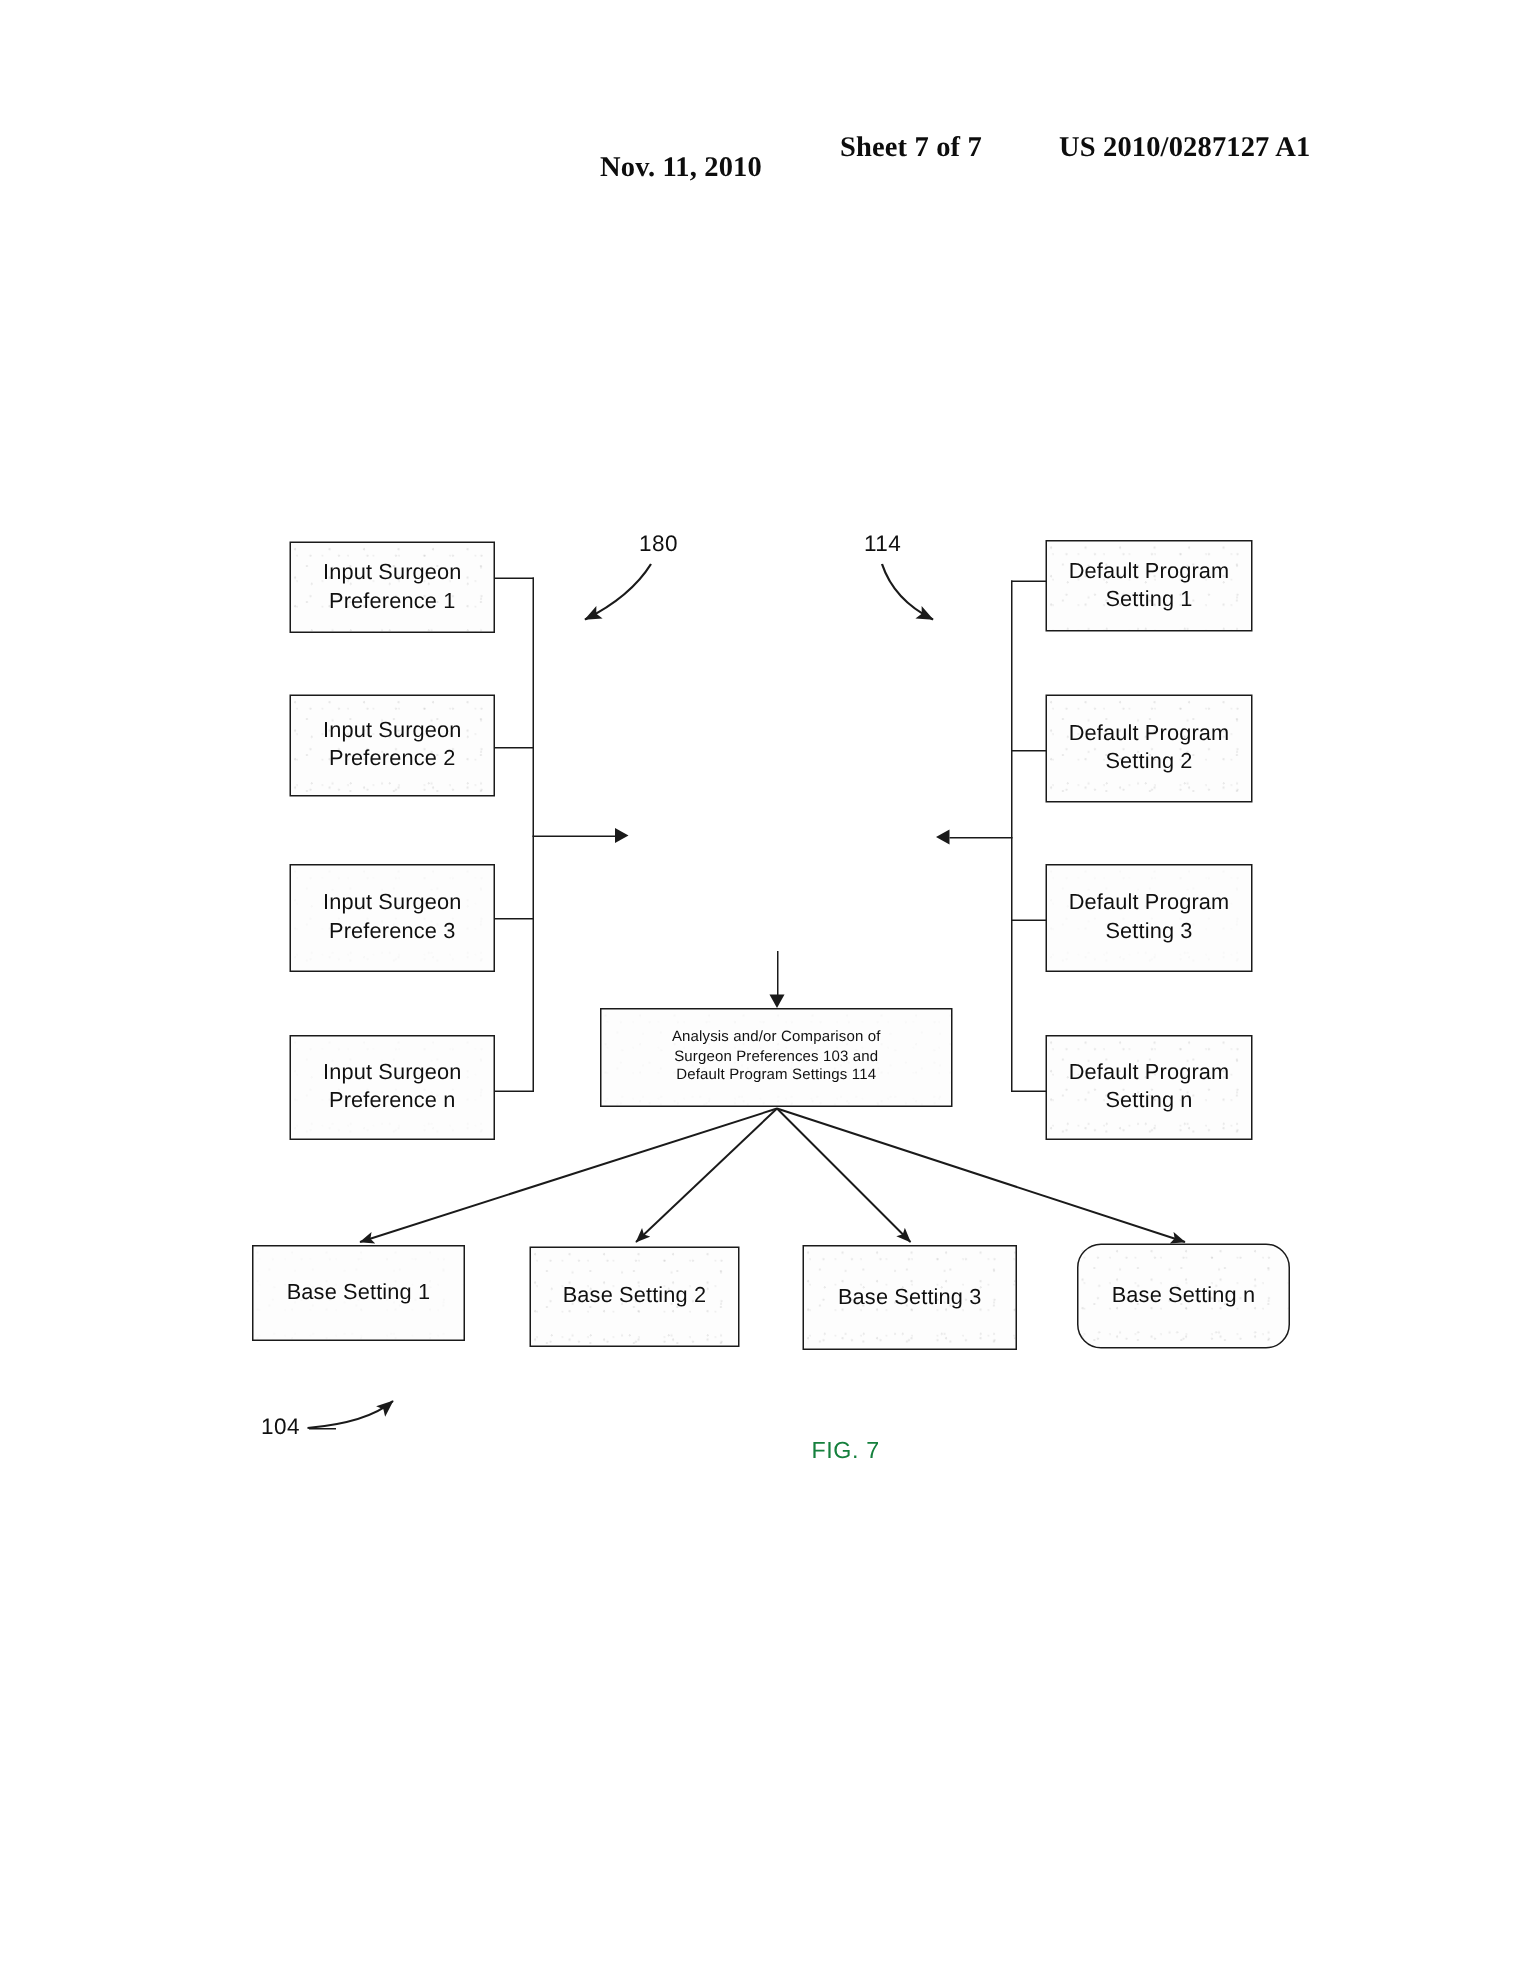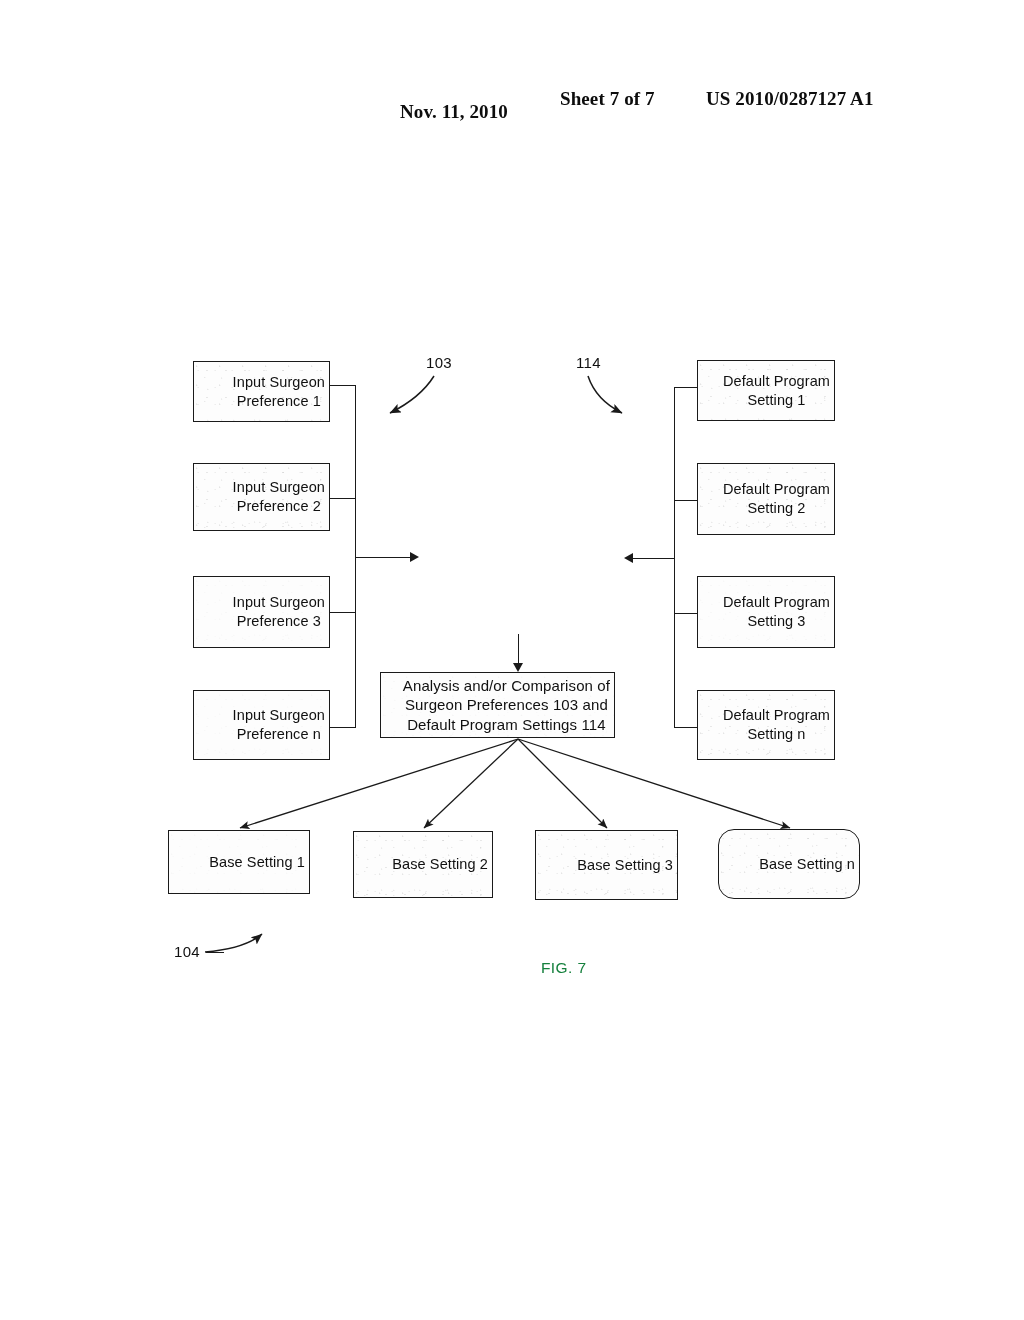--- a/index.html
+++ b/index.html
@@ -41,21 +41,21 @@
   .hdr-num   { position: absolute; left: 706px; top: 0; }
 
   
   .box {
     position: absolute;
     box-sizing: border-box;
     border: 1.6px solid #1a1a1a;
     background: #fdfdfd;
     display: flex;
     align-items: center;
-    justify-content: flex-end;
+    justify-content: center;
     text-align: center;
     font-size: 14.5px;
     line-height: 1.28;
     color: #101010;
     letter-spacing: 0.1px;
     padding: 2px 4px;
   }
   
   .box::after {
     content: "";
@@ -213,21 +213,21 @@
 
   <div class="ln-v" style="left:674px; top:387px; height:341px;"></div>
 
   <div class="ln-h" style="left:633px; top:558px; width:42px;"></div>
   <div class="arrow-l" style="left:624px; top:553px;"></div>
 
 
   <div class="ln-v" style="left:518px; top:634px; height:32px;"></div>
   <div class="arrow-d" style="left:513px; top:663px;"></div>
 
-  <div class="box box-noise-none" style="left:380px; top:672px; width:235px; height:66px; font-size:15px;">
+  <div class="box box-noise-none" style="left:400px; top:672px; width:235px; height:66px; font-size:10px;">
     <span>
       <span>Analysis and/or Comparison of</span><br>
       <span>Surgeon Preferences 103 and</span><br>
       <span>Default Program Settings 114</span>
     </span>
   </div>
 
   <div class="box box-noise-none" style="left:168px; top:830px; width:142px; height:64px;">
     <span>Base Setting 1</span>
   </div>
@@ -256,21 +256,21 @@
     <path d="M 588 376 C 594 394, 608 406, 622 413" fill="none" stroke="#1a1a1a" stroke-width="1.5" marker-end="url(#ah)"></path>
 
     <path d="M 205 952 C 228 950, 249 945, 262 934" fill="none" stroke="#1a1a1a" stroke-width="1.5" marker-end="url(#ah)"></path>
 
     <path d="M 518 739 L 240 828" fill="none" stroke="#1a1a1a" stroke-width="1.3" marker-end="url(#ah)"></path>
     <path d="M 518 739 L 424 828" fill="none" stroke="#1a1a1a" stroke-width="1.3" marker-end="url(#ah)"></path>
     <path d="M 518 739 L 607 828" fill="none" stroke="#1a1a1a" stroke-width="1.3" marker-end="url(#ah)"></path>
     <path d="M 518 739 L 790 828" fill="none" stroke="#1a1a1a" stroke-width="1.3" marker-end="url(#ah)"></path>
   </svg>
 
-  <div class="ref" style="left:426px; top:354px;">103</div>
+  <div class="ref" style="left:426px; top:354px;">180</div>
   <div class="ref" style="left:576px; top:354px;">114</div>
   <div class="ref" style="left:174px; top:943px;">104</div>
 
   <div class="ln-h" style="left:206px; top:952px; width:18px;"></div>
 
   <div class="figlabel" style="left:509px; top:959px;">FIG. 7</div>
 
 </div>
 
 </body></html>

